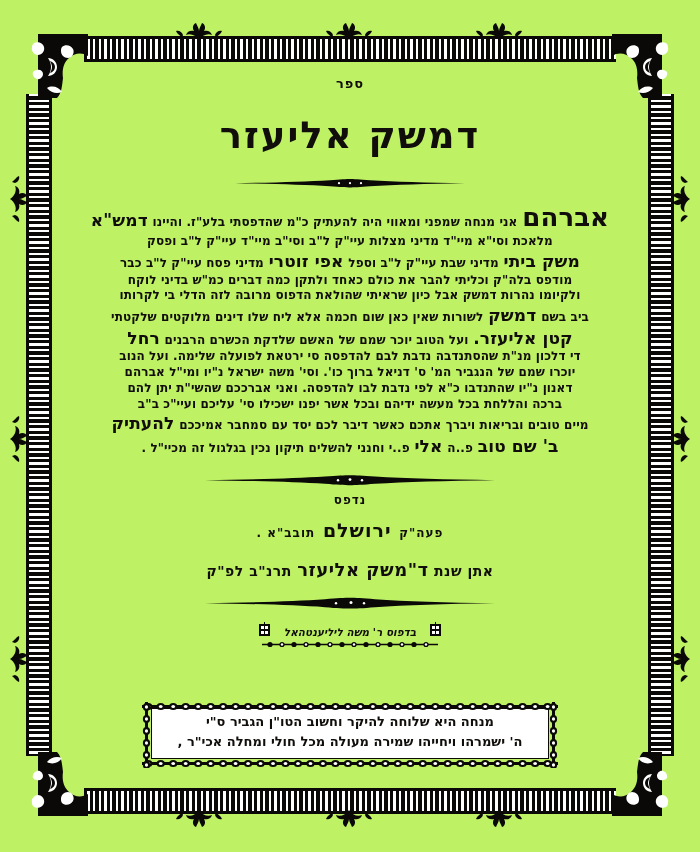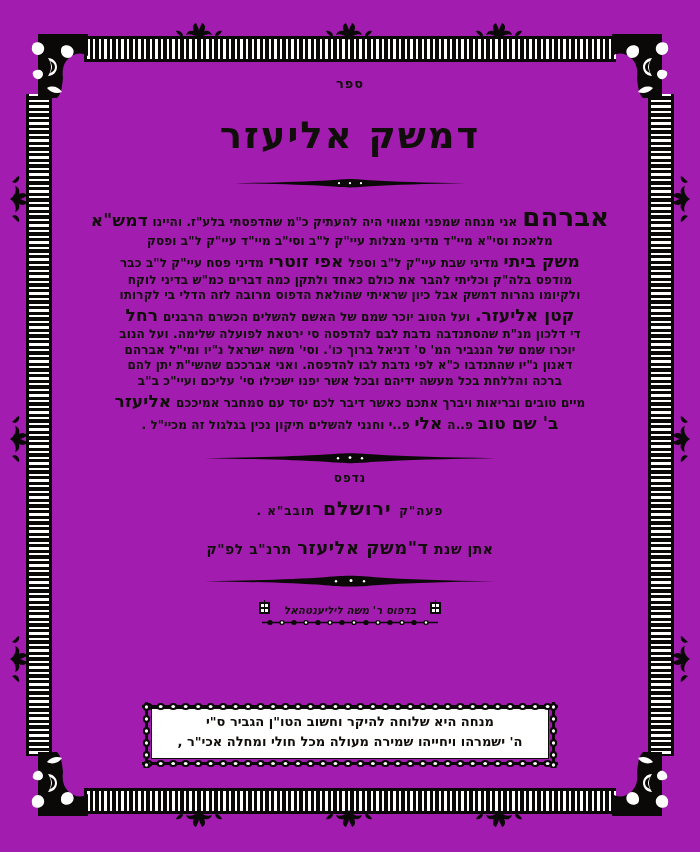--- a/index.html
+++ b/index.html
@@ -2,21 +2,21 @@
 <html><head>
 <meta charset="utf-8">
 <style>
   html,body{margin:0;padding:0;}
   body{
     width:700px;height:852px;overflow:hidden;
     background:#ffffff;
     font-family:"DejaVu Sans",sans-serif;
     color:#100d0a;
   }
-  #page{position:relative;width:700px;height:852px;background:#a21caf;}
+  #page{position:relative;width:700px;height:852px;background:#bef264;}
 
   
   .frame{position:absolute;left:26px;top:36px;width:648px;height:778px;}
 
   .bar{position:absolute;background-repeat:repeat;}
   .bar-h{
     height:26px;
     background-image:
       repeating-linear-gradient(90deg,
         #0b0907 0px,#0b0907 3px,
@@ -254,31 +254,36 @@
         <span class="ln sml">מלאכת וסי"א מיי"ד  מדיני מצלות עיי"ק ל"ב וסי"ב מיי"ד עיי"ק ל"ב  ופסק</span>
         <span class="ln">
           <span class="mid">משק ביתי</span>
           <span class="sml">מדיני שבת עיי"ק ל"ב  וספל</span>
           <span class="mid">אפי זוטרי</span>
           <span class="sml">מדיני פסח עיי"ק ל"ב  כבר</span>
         </span>
         <span class="ln sml">מודפס בלה"ק וכליתי להבר את כולם כאחד ולתקן כמה דברים כמ"ש בדיני לוקח</span>
         <span class="ln sml">ולקיומו נהרות דמשק אבל כיון שראיתי שהולאת הדפוס מרובה לזה הדלי בי לקרותו</span>
         <span class="ln">
+          <span class="sml">ביב בשם</span>
+          <span class="mid">דמשק</span>
+          <span class="sml">לשורות שאין כאן שום חכמה אלא ליח שלו  דינים מלוקטים שלקטתי</span>
+        </span>
+        <span class="ln">
           <span class="mid">קטן אליעזר.</span>
-          <span class="sml">ועל הטוב יוכר שמם של האשם להשלים הכשרם הרבנים</span>
+          <span class="sml">ועל הטוב יוכר שמם של האשם שלדקת הכשרם הרבנים</span>
           <span class="mid">רחל</span>
         </span>
         <span class="ln sml">די דלכון מנ"ת שהסתנדבה נדבת לבם להדפסה סי ירטאת לפועלה שלימה. ועל הנוב</span>
         <span class="ln sml">יוכרו שמם של הנגביר המ' ס' דניאל ברוך כו'.  וסי' משה ישראל נ"יו ומי"ל אברהם</span>
         <span class="ln sml">דאנון נ"יו שהתנדבו כ"א לפי נדבת לבו להדפסה. ואני אברככם שהשי"ת יתן להם</span>
         <span class="ln sml">ברכה והללחת בכל מעשה ידיהם ובכל אשר יפנו ישכילו סי' עליכם ועיי"כ ב"ב</span>
         <span class="ln">
           <span class="sml">מיים טובים ובריאות ויברך אתכם כאשר דיבר לכם יסד עם סמחבר אמיככם</span>
-          <span class="mid">אליעזר</span>
+          <span class="mid">להעתיק</span>
         </span>
         <span class="ln">
           <span class="mid">ב' שם טוב</span>
           <span class="sml">פ..ה</span>
           <span class="mid">אלי</span>
           <span class="sml">פ..י וחנני להשלים תיקון נכין בגלגול זה מכיי"ל .</span>
         </span>
       </p>
     </div>
 

